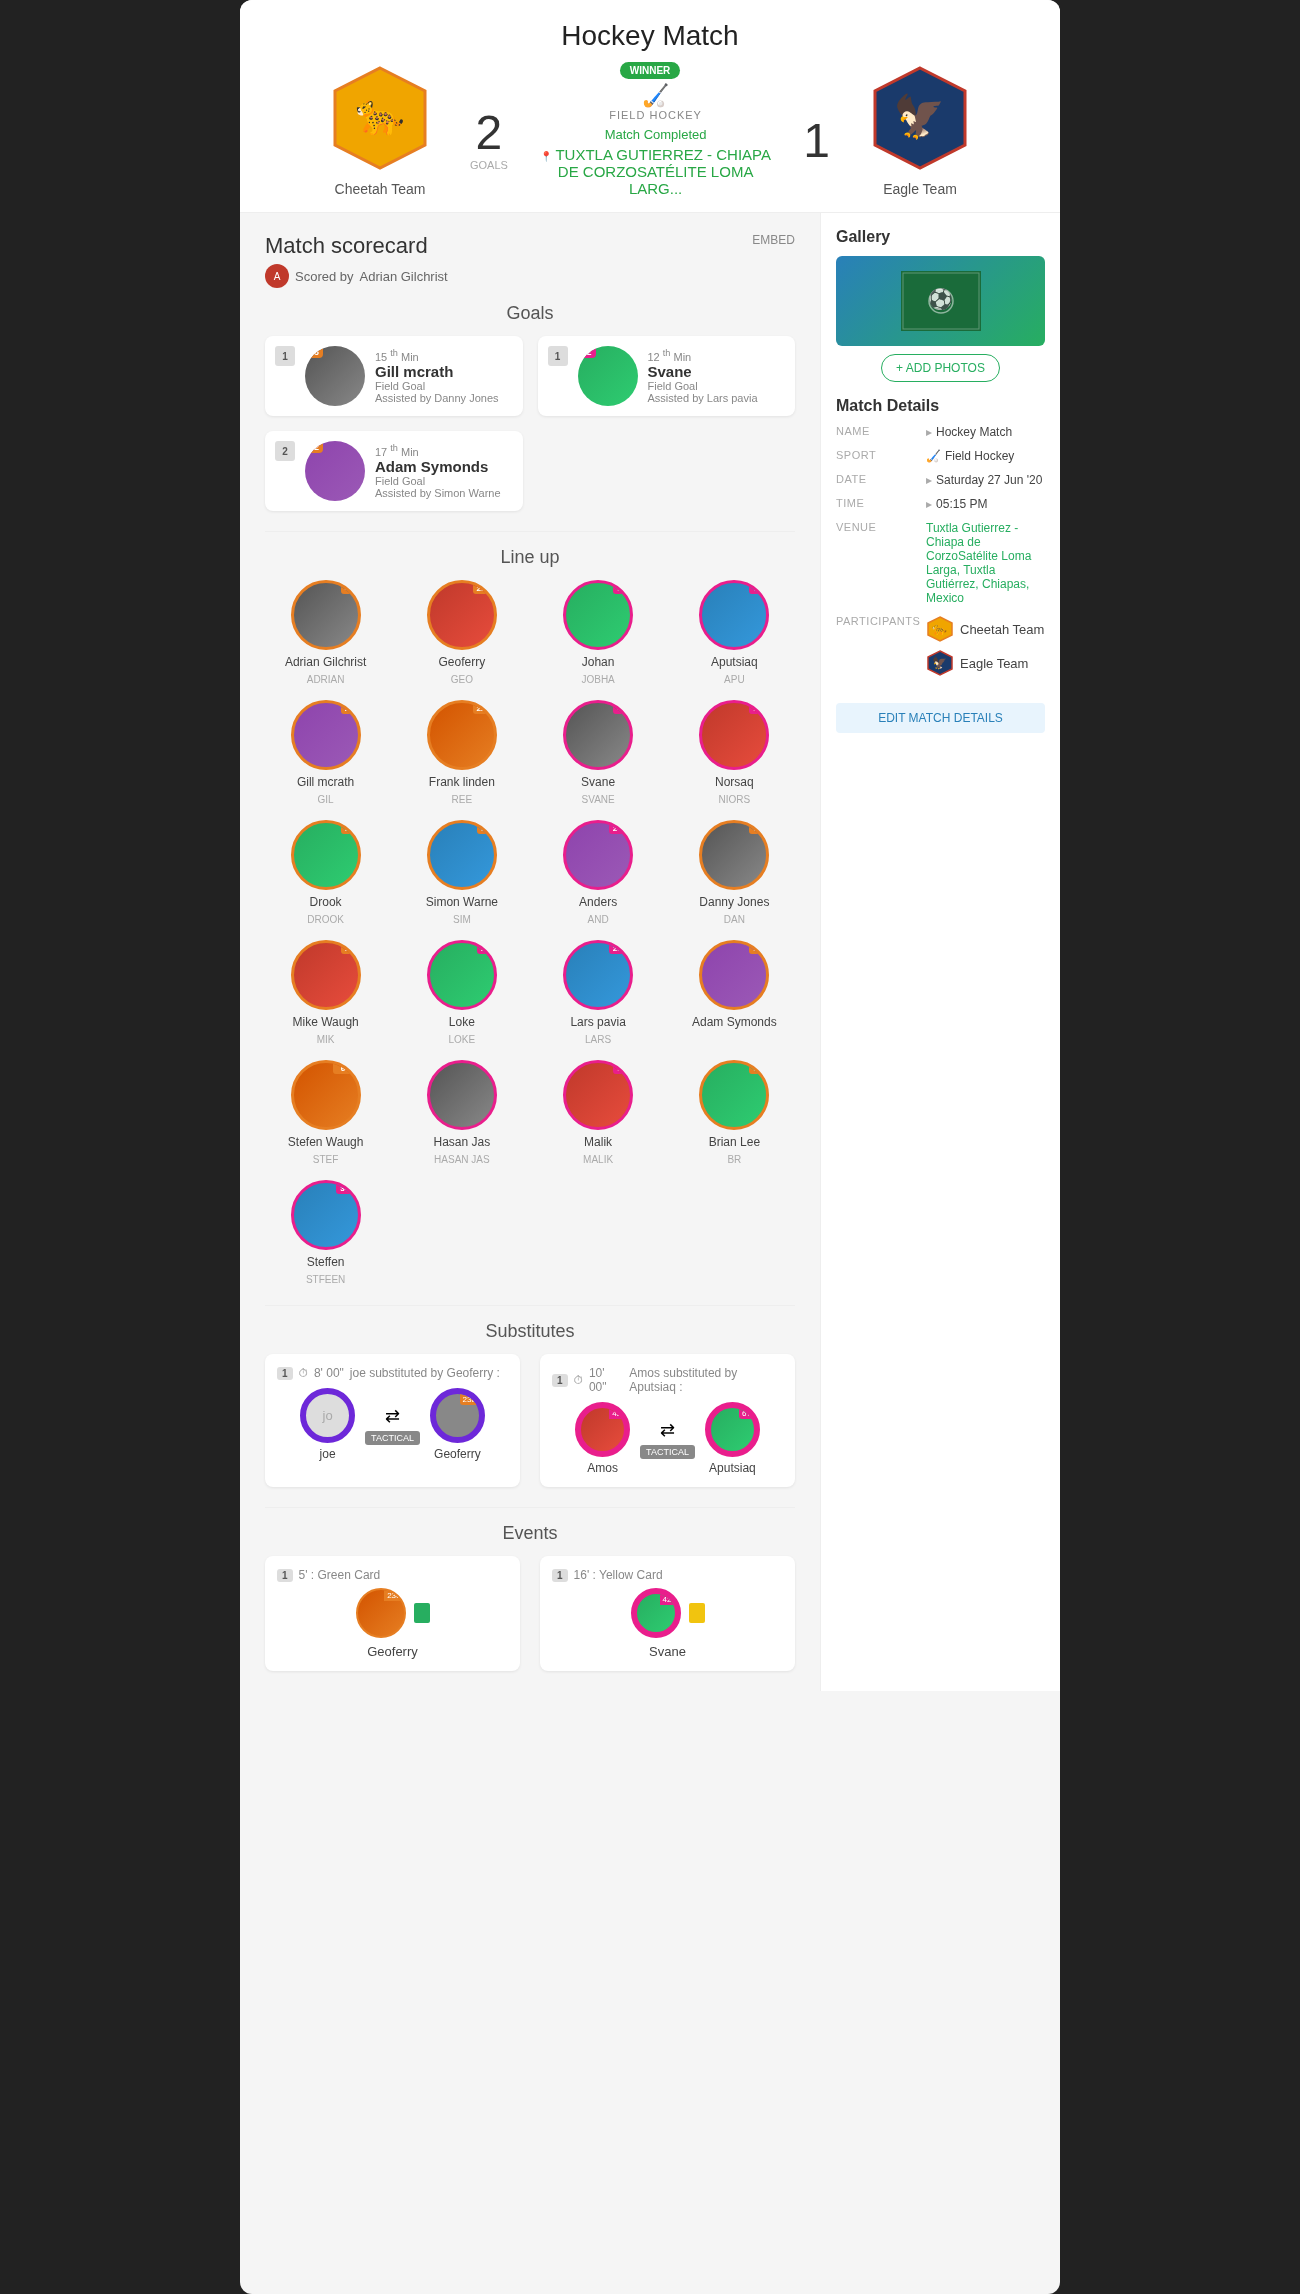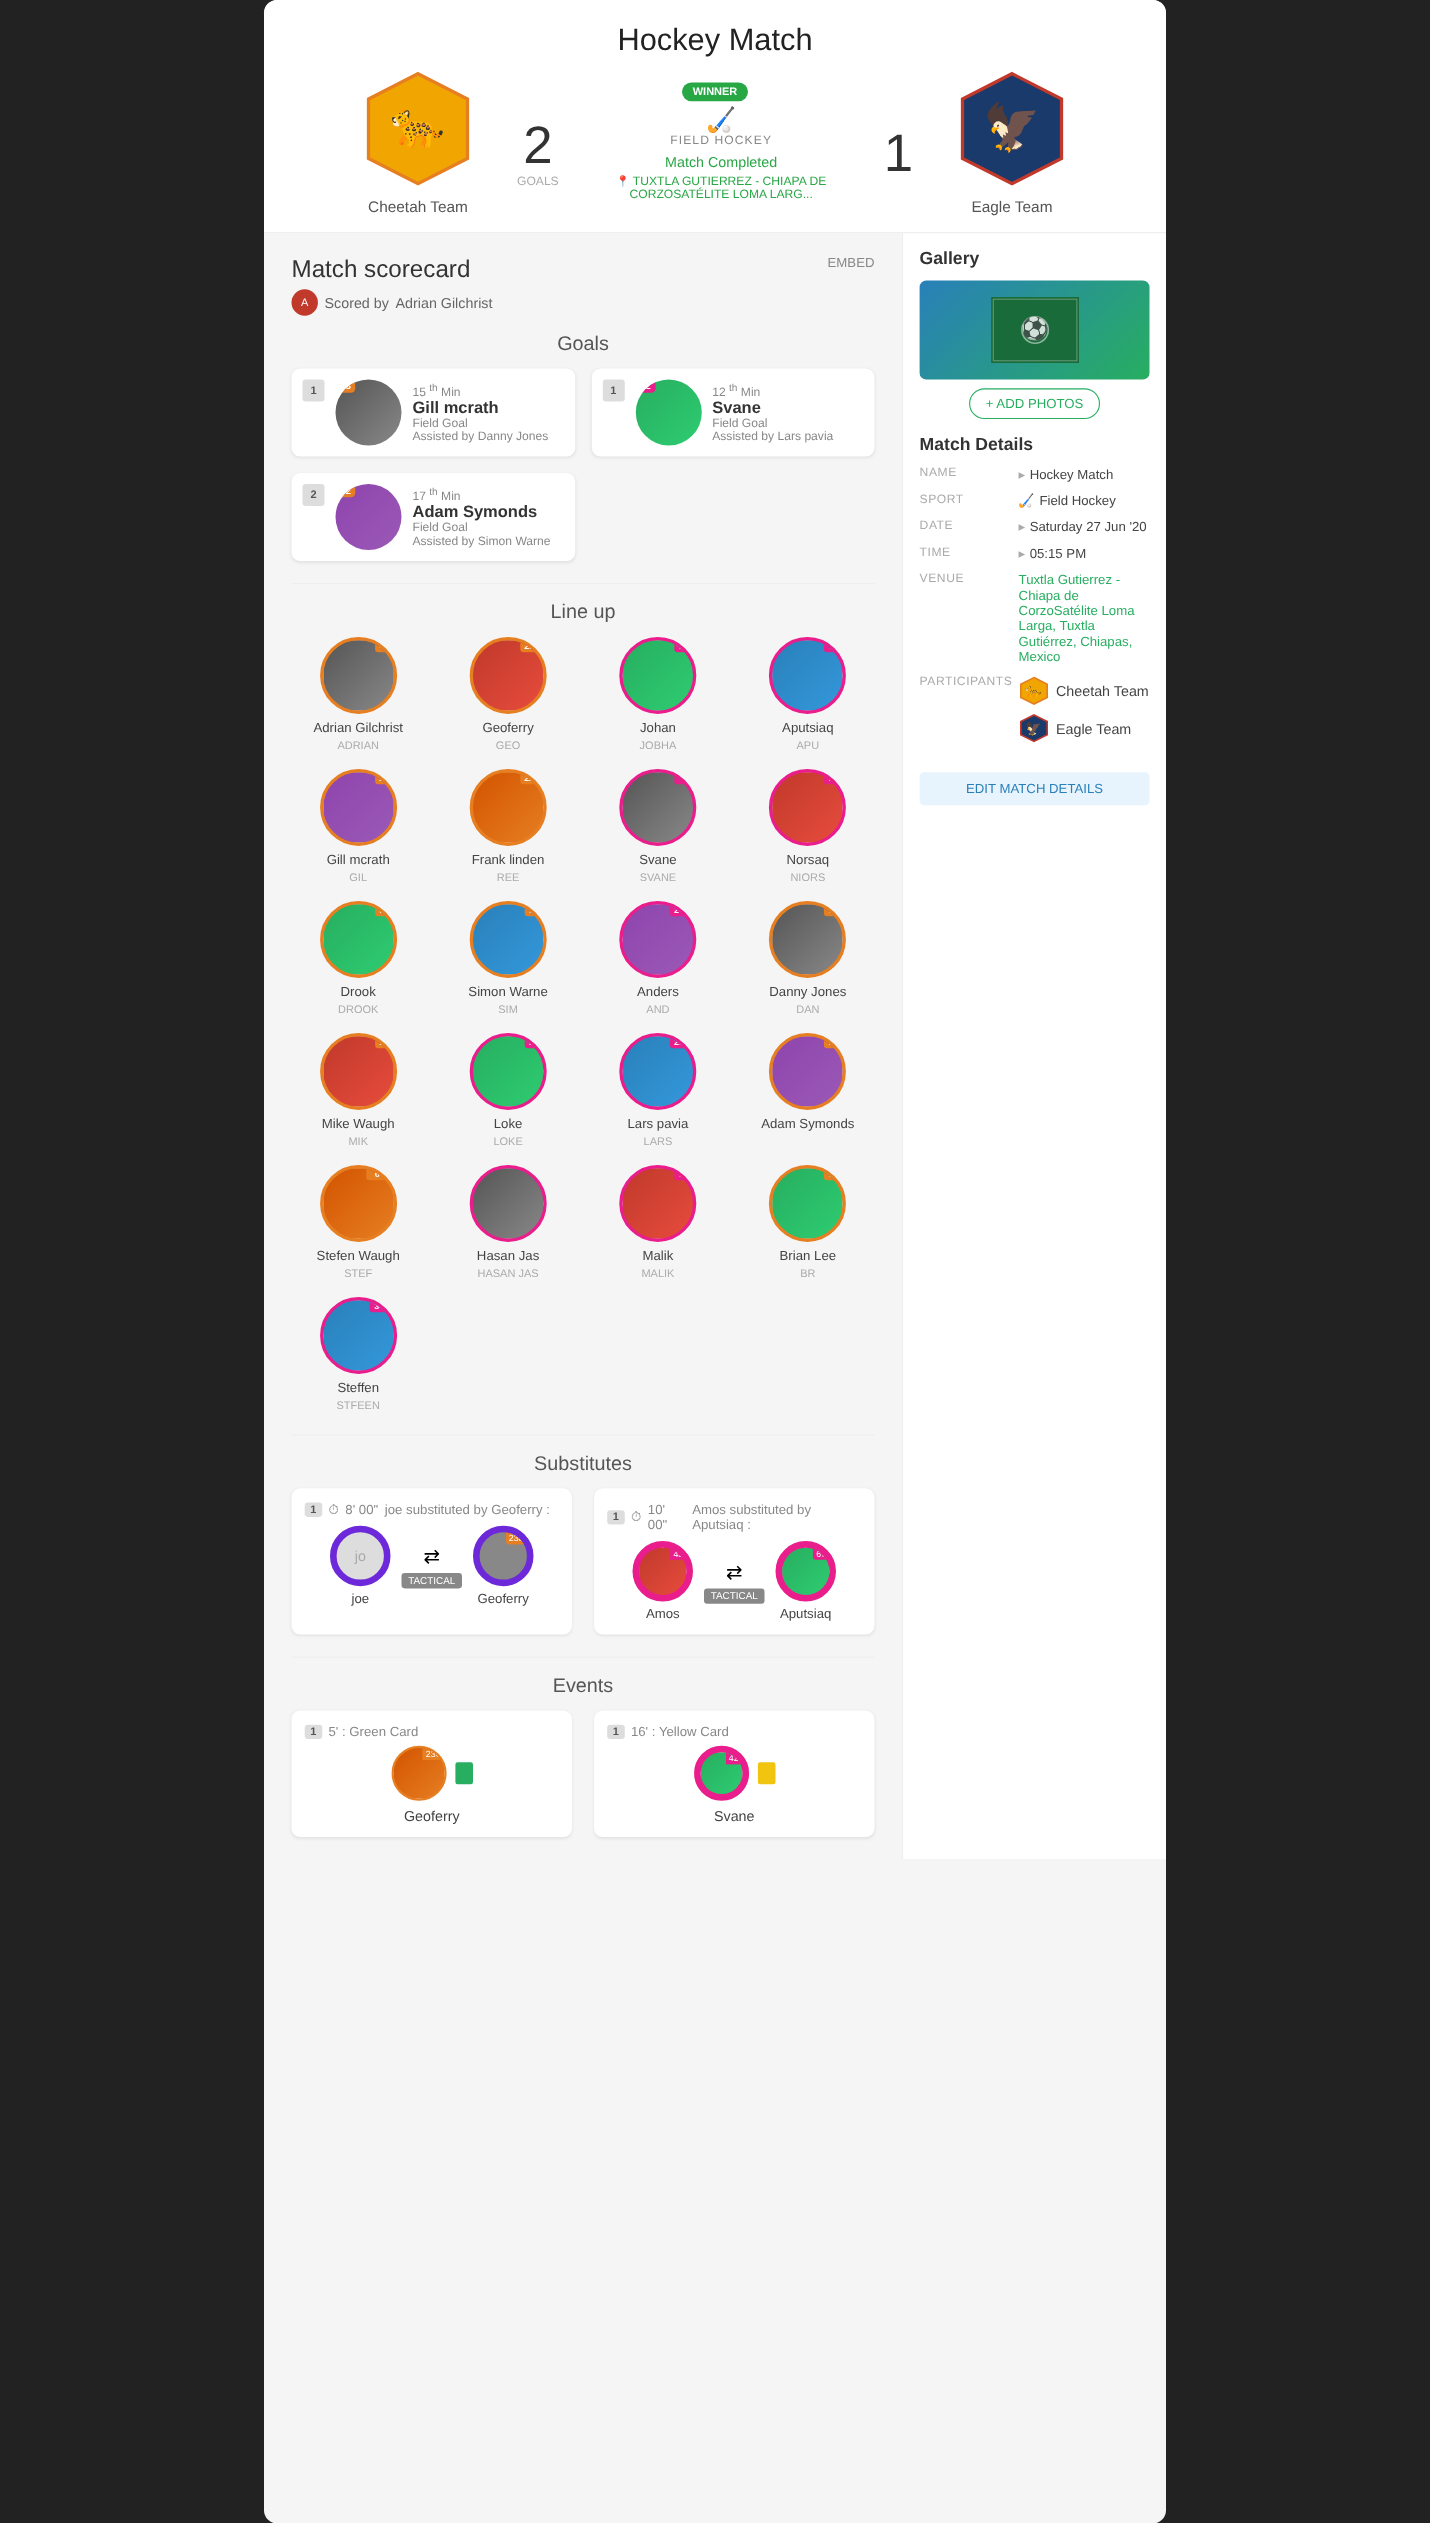--- a/index.html
+++ b/index.html
@@ -11,21 +11,21 @@
     .match-title { font-size: 28px; font-weight: 400; color: #222; margin-bottom: 10px; }
     .teams-row { display: flex; align-items: center; justify-content: space-between; padding: 0 20px; }
     .team-side { display: flex; flex-direction: column; align-items: center; width: 180px; }
     .team-name { font-size: 14px; color: #555; margin-top: 8px; }
     .score-center { display: flex; flex-direction: column; align-items: center; flex: 1; }
     .winner-badge { background: #28a745; color: white; font-size: 10px; font-weight: bold; padding: 3px 10px; border-radius: 12px; margin-bottom: 4px; }
     .score-num { font-size: 48px; font-weight: 300; color: #333; line-height: 1; }
     .score-label { font-size: 11px; color: #aaa; margin-top: 2px; }
     .field-hockey-label { font-size: 11px; color: #888; letter-spacing: 1px; }
     .match-completed { color: #28a745; font-size: 13px; margin: 6px 0 4px; }
-    .venue-link { color: #28a745; font-size: 11px; text-decoration: none; }
+    .venue-link { color: #28a745; font-size: 15px; text-decoration: none; }
     .score-right { font-size: 48px; font-weight: 300; color: #333; }
     .hex-svg { width: 110px; height: 110px; }
     
     
     .main-content { display: flex; gap: 0; }
     .left-panel { flex: 1; padding: 20px 25px; }
     .right-panel { width: 240px; padding: 15px; background: white; border-left: 1px solid #eee; }
     
     
     .scorecard-header { display: flex; justify-content: space-between; align-items: flex-start; margin-bottom: 5px; }

